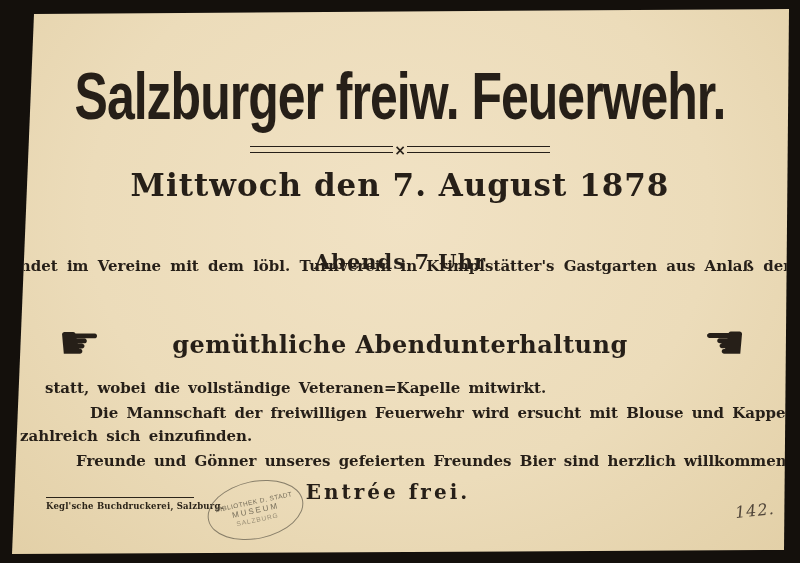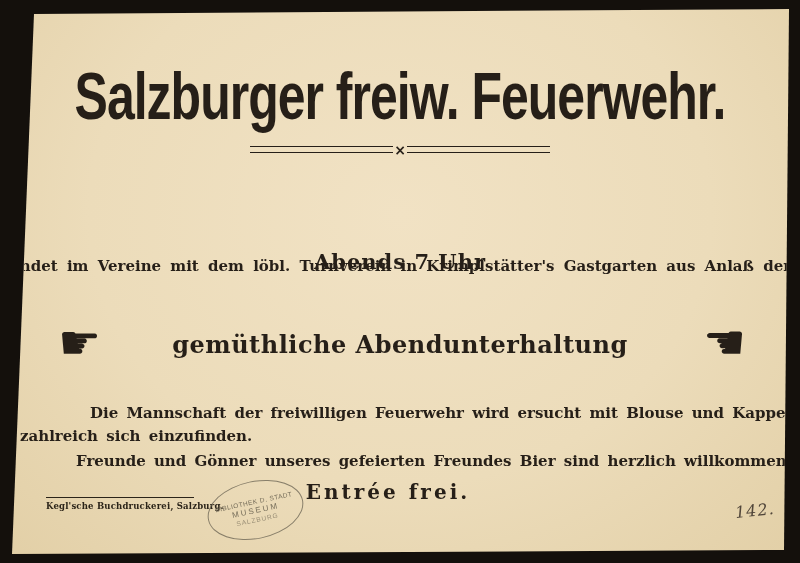--- a/index.html
+++ b/index.html
@@ -133,30 +133,32 @@
 <div class="paper">
 
   <div class="abs title ink">Salzburger freiw. Feuerwehr.</div>
 
   <div class="abs divider">
     <div class="rule"></div>
     <span class="x">×</span>
     <div class="rule"></div>
   </div>
 
+  <div class="abs date-line ink">Mittwoch den 7. August 1878</div>
   <div class="abs time-line ink">Abends 7 Uhr</div>
 
   <div class="abs intro intro1 ink">findet im Vereine mit dem löbl. Turnverein in Krimplstätter's Gastgarten aus Anlaß der</div>
 
   <div class="abs headline-row">
     <span class="manicule left">☛</span>
     <div class="headline ink">gemüthliche Abendunterhaltung</div>
     <span class="manicule right">☚</span>
   </div>
 
+  <div class="abs bodyline l-statt ink">statt, wobei die vollständige Veteranen=Kapelle mitwirkt.</div>
   <div class="abs bodyline l-mann1 ink">Die Mannschaft der freiwilligen Feuerwehr wird ersucht mit Blouse und Kappe recht</div>
   <div class="abs bodyline l-mann2 ink">zahlreich sich einzufinden.</div>
   <div class="abs bodyline l-freunde ink">Freunde und Gönner unseres gefeierten Freundes Bier sind herzlich willkommen.</div>
 
   <div class="abs entree ink">Entrée frei.</div>
 
   <div class="imprint">
     <div class="rule"></div>
     <div class="printer">Kegl'sche Buchdruckerei, Salzburg.</div>
   </div>

